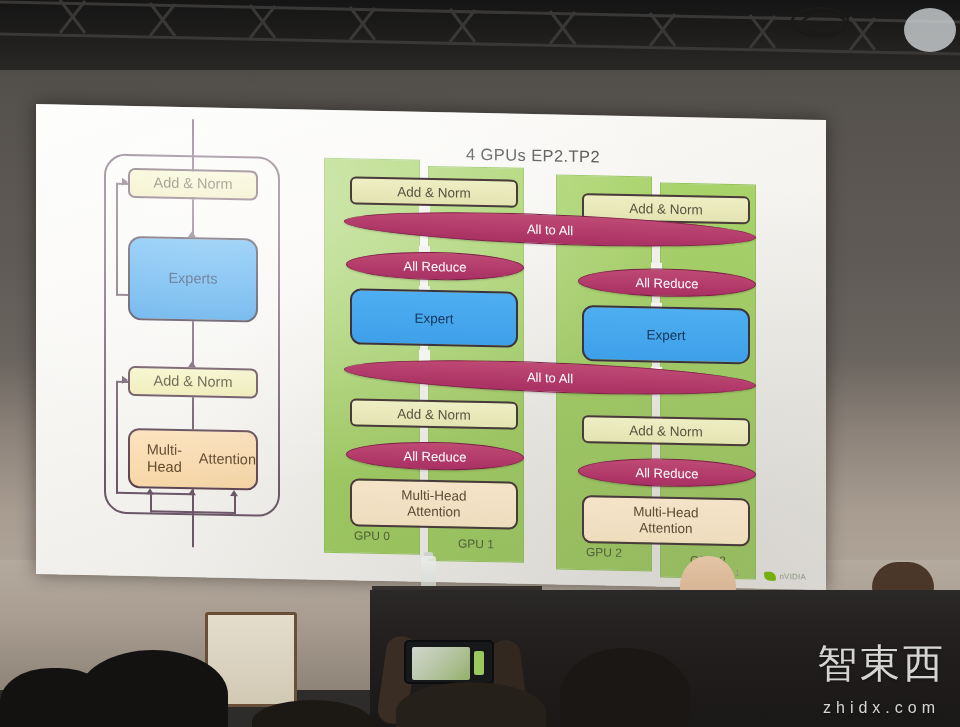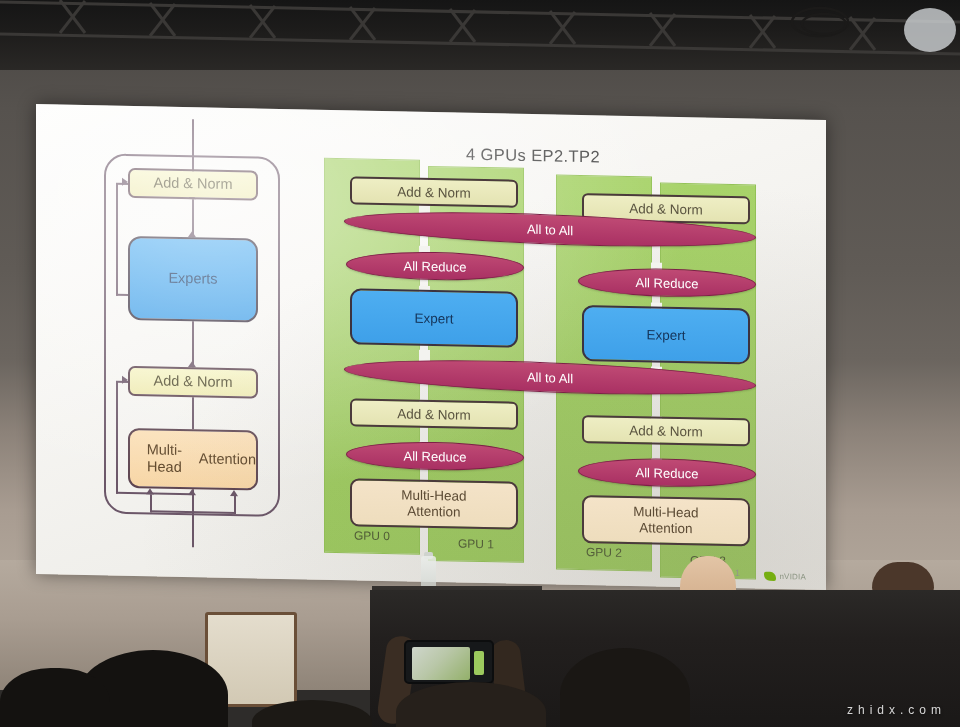--- a/index.html
+++ b/index.html
@@ -204,21 +204,21 @@
     border-radius: 2px;
   }
   .phone-acc { position:absolute; right: 8px; top: 9px; width: 10px; height: 24px; background:#9cc95e; border-radius:2px; }
 
   .watermark {
     position: absolute; right: 14px; bottom: 10px;
     text-align: center; color: rgba(255,255,255,.82);
     text-shadow: 0 1px 3px rgba(0,0,0,.5);
   }
   .wm-cn { font-size: 40px; letter-spacing: 3px; font-family: "DejaVu Sans", sans-serif; line-height: 1; }
-  .wm-en { font-size: 12px; letter-spacing: 5px; margin-top: 0; }
+  .wm-en { font-size: 16px; letter-spacing: 5px; margin-top: 16px; }
 </style>
 </head>
 <body>
 
 <div class="scene">
 
   <div class="wall-dark"></div>
   <div class="ceiling-open"></div>
   <div class="ceiling-band"></div>
 
@@ -404,16 +404,17 @@
 
   <div class="arm-up-l"></div>
   <div class="arm-up-r"></div>
   <div class="phone">
     <div class="phone-screen"></div>
     <div class="phone-acc"></div>
   </div>
   <div class="aud aud-3"></div>
 
   <div class="watermark">
+    <div class="wm-cn">智東西</div>
     <div class="wm-en">zhidx.com</div>
   </div>
 
 </div>
 
 </body></html>

